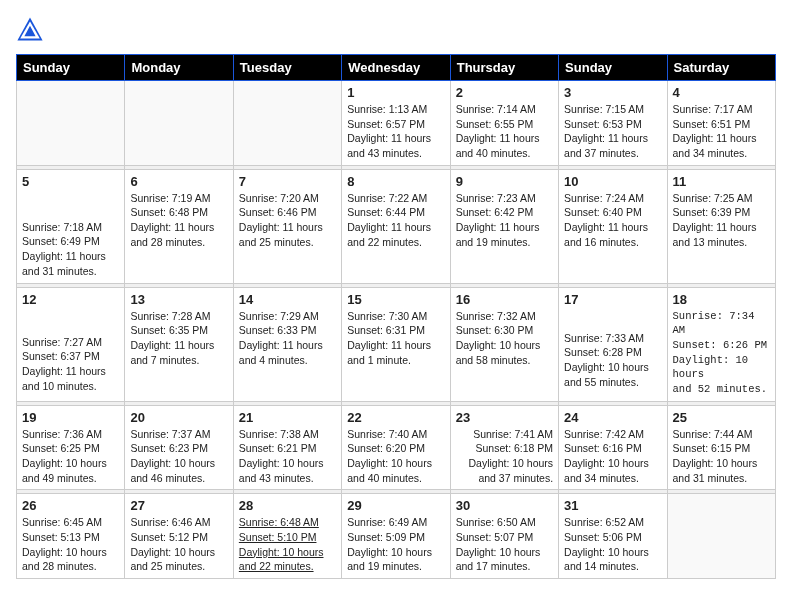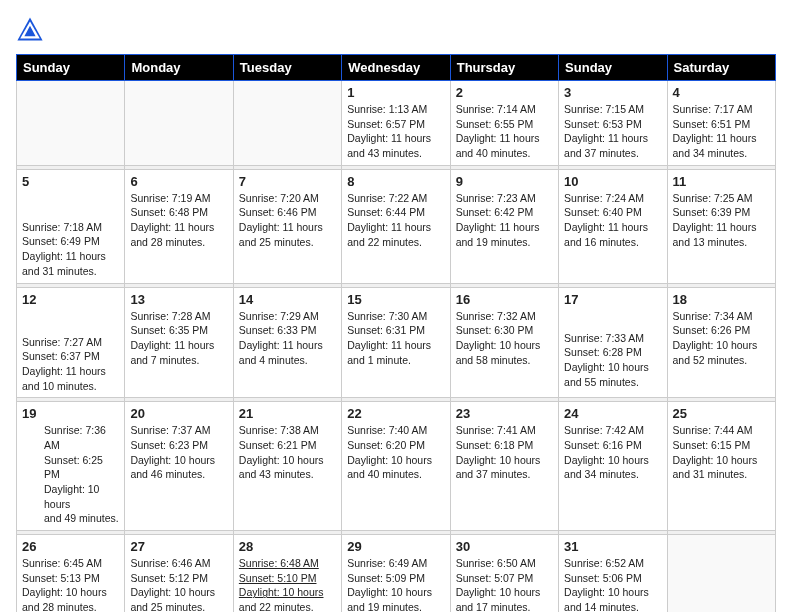--- a/index.html
+++ b/index.html
@@ -266,39 +266,39 @@
         </td>
         <td>
           <span class="day-number">17</span>
           <div class="day-info" style="white-space: pre-line; margin-top: 24px;">Sunrise: 7:33 AM
 Sunset: 6:28 PM
 Daylight: 10 hours
 and 55 minutes.</div>
         </td>
         <td>
           <span class="day-number">18</span>
-          <div class="day-info" style="white-space: pre-line;">Sunrise: 7:34 AM
+          <div class="day-info" style="white-space: pre-line; font-family: Liberation Mono, monospace;">Sunrise: 7:34 AM
 Sunset: 6:26 PM
 Daylight: 10 hours
 and 52 minutes.</div>
         </td>
       </tr>
       <tr class="row-separator">
         <td></td>
         <td></td>
         <td></td>
         <td></td>
         <td></td>
         <td></td>
         <td></td>
       </tr>
       <tr>
         <td>
           <span class="day-number">19</span>
-          <div class="day-info" style="white-space: pre-line; margin-left: 22px;">Sunrise: 7:36 AM
+          <div class="day-info" style="white-space: pre-line;">Sunrise: 7:36 AM
 Sunset: 6:25 PM
 Daylight: 10 hours
 and 49 minutes.</div>
         </td>
         <td>
           <span class="day-number">20</span>
           <div class="day-info" style="white-space: pre-line;">Sunrise: 7:37 AM
 Sunset: 6:23 PM
 Daylight: 10 hours
 and 46 minutes.</div>
@@ -312,21 +312,21 @@
         </td>
         <td>
           <span class="day-number">22</span>
           <div class="day-info" style="white-space: pre-line;">Sunrise: 7:40 AM
 Sunset: 6:20 PM
 Daylight: 10 hours
 and 40 minutes.</div>
         </td>
         <td>
           <span class="day-number">23</span>
-          <div class="day-info" style="white-space: pre-line;">Sunrise: 7:41 AM
+          <div class="day-info" style="white-space: pre-line; text-align: right;">Sunrise: 7:41 AM
 Sunset: 6:18 PM
 Daylight: 10 hours
 and 37 minutes.</div>
         </td>
         <td>
           <span class="day-number">24</span>
           <div class="day-info" style="white-space: pre-line;">Sunrise: 7:42 AM
 Sunset: 6:16 PM
 Daylight: 10 hours
 and 34 minutes.</div>

